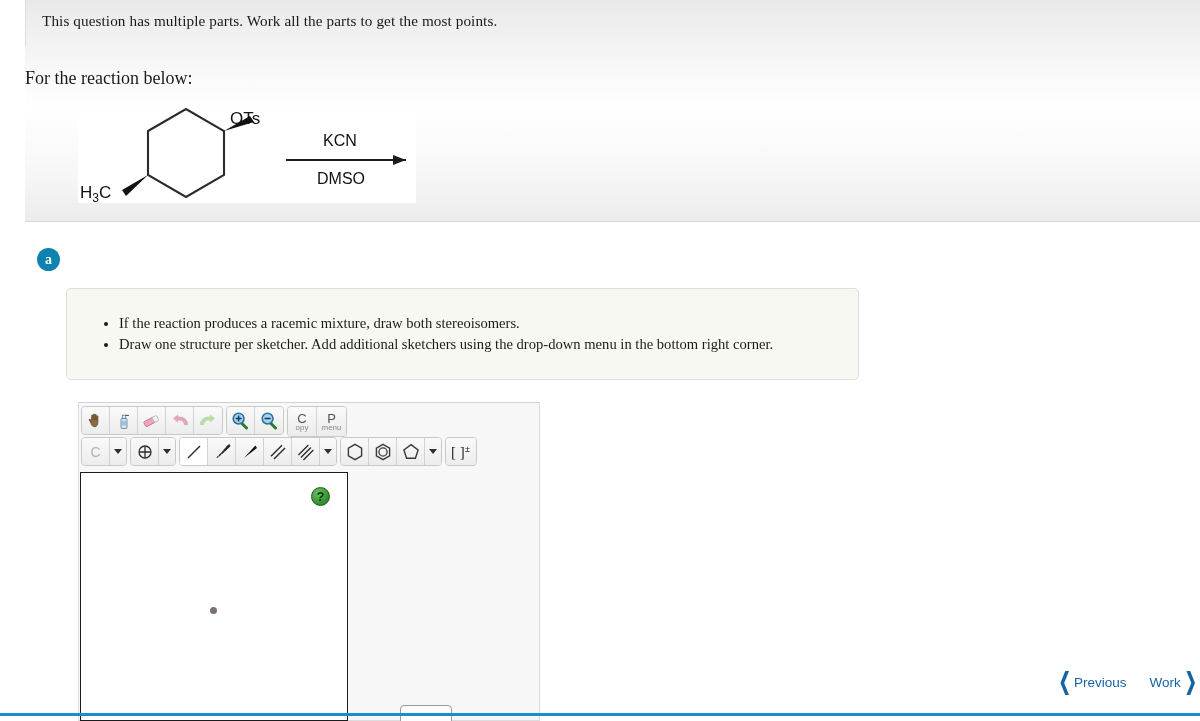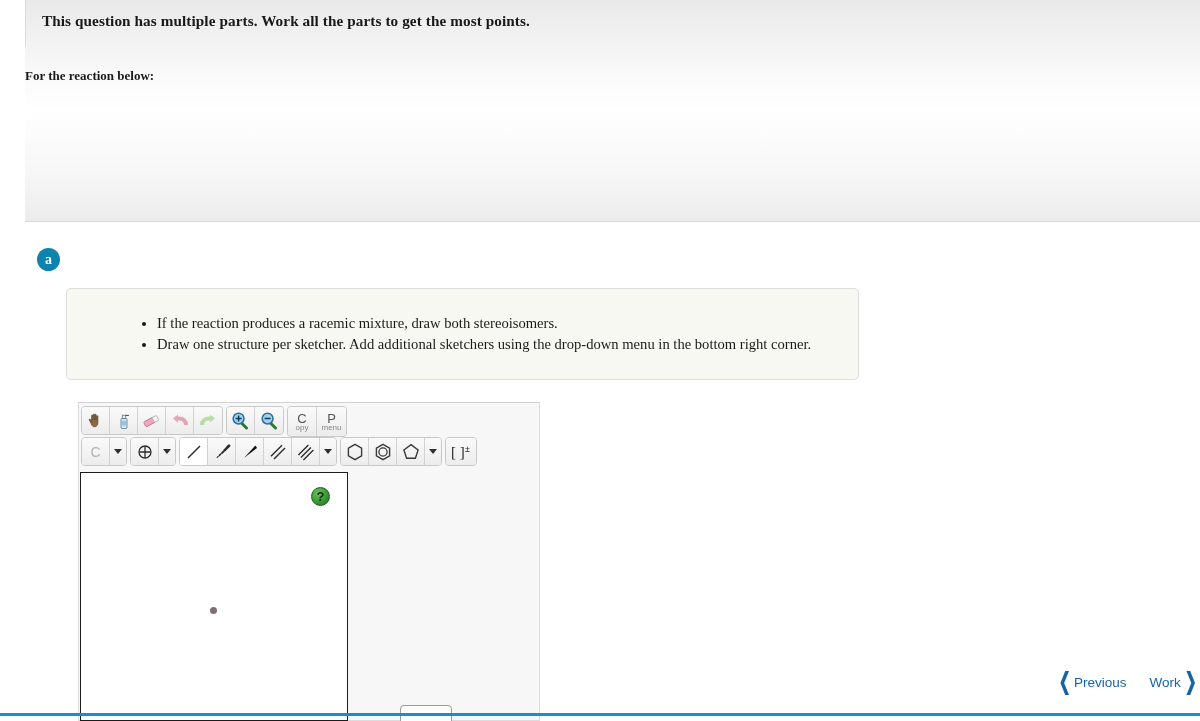--- a/index.html
+++ b/index.html
@@ -37,35 +37,34 @@
     width: 100%;
     height: 46px;
     border-left: 1px solid #dcdcdc;
     box-sizing: border-box;
   }
   .multipart-note {
     position: absolute;
     left: 17px;
     top: 12px;
     font-size: 15.2px;
-    font-weight: bold;
+    font-weight: normal;
     color: #191919;
     letter-spacing: 0.1px;
     white-space: nowrap;
   }
 
   
   .prompt-line {
     position: absolute;
     left: 25px;
     top: 68px;
-    font-size: 13px;
+    font-size: 18px;
     color: #1a1a1a;
     white-space: nowrap;
-    font-weight: bold;
   }
 
   
   .reaction-box {
     position: absolute;
     left: 78px;
     top: 108px;
     width: 338px;
     height: 95px;
     background: #ffffff;
@@ -116,21 +115,20 @@
   .callout ul {
     margin: 0;
     padding: 24px 0 0 52px;
     list-style: disc;
   }
   .callout li {
     font-size: 14.6px;
     color: #1a1a1a;
     line-height: 1.42;
     white-space: nowrap;
-    margin-left: 38px;
   }
 
   
   .sketcher {
     position: absolute;
     left: 78px;
     top: 402px;
     width: 462px;
     height: 319px;
     background: #f7f7f7;
@@ -308,20 +306,40 @@
 
 <div id="root">
 
   <div class="question-header">
     <div class="question-header-inner"></div>
     <div class="multipart-note">This question has multiple parts. Work all the parts to get the most points.</div>
   </div>
 
   <div class="prompt-line">For the reaction below:</div>
 
+  <div class="reaction-box">
+    <svg width="338" height="95" viewBox="0 0 338 95">
+
+      <g stroke="#2b2b2b" stroke-width="2.1" fill="none" stroke-linejoin="miter">
+        <polygon points="70,23 108,1 146,23 146,67 108,89 70,67"></polygon>
+      </g>
+
+      <polygon points="146,23 172,8 176,14" fill="#121212"></polygon>
+
+      <polygon points="70,67 44,82 48,88" fill="#121212"></polygon>
+
+      <text x="152" y="16" font-family="Liberation Sans, sans-serif" font-size="17" fill="#111111">OTs</text>
+      <text x="2" y="90" font-family="Liberation Sans, sans-serif" font-size="17" fill="#111111">H<tspan font-size="12" dy="4">3</tspan><tspan dy="-4">C</tspan></text>
+
+      <line x1="208" y1="52" x2="328" y2="52" stroke="#1c1c1c" stroke-width="2"></line>
+      <polygon points="328,52 315,47 315,57" fill="#1c1c1c"></polygon>
+      <text x="245" y="38" font-family="Liberation Sans, sans-serif" font-size="16" fill="#111111">KCN</text>
+      <text x="239" y="76" font-family="Liberation Sans, sans-serif" font-size="16" fill="#111111">DMSO</text>
+    </svg>
+  </div>
 
   <div class="part-row">
     <div class="part-badge">a</div>
   </div>
 
   <div class="callout">
     <ul>
       <li>If the reaction produces a racemic mixture, draw both stereoisomers.</li>
       <li>Draw one structure per sketcher. Add additional sketchers using the drop-down menu in the bottom right corner.</li>
     </ul>

